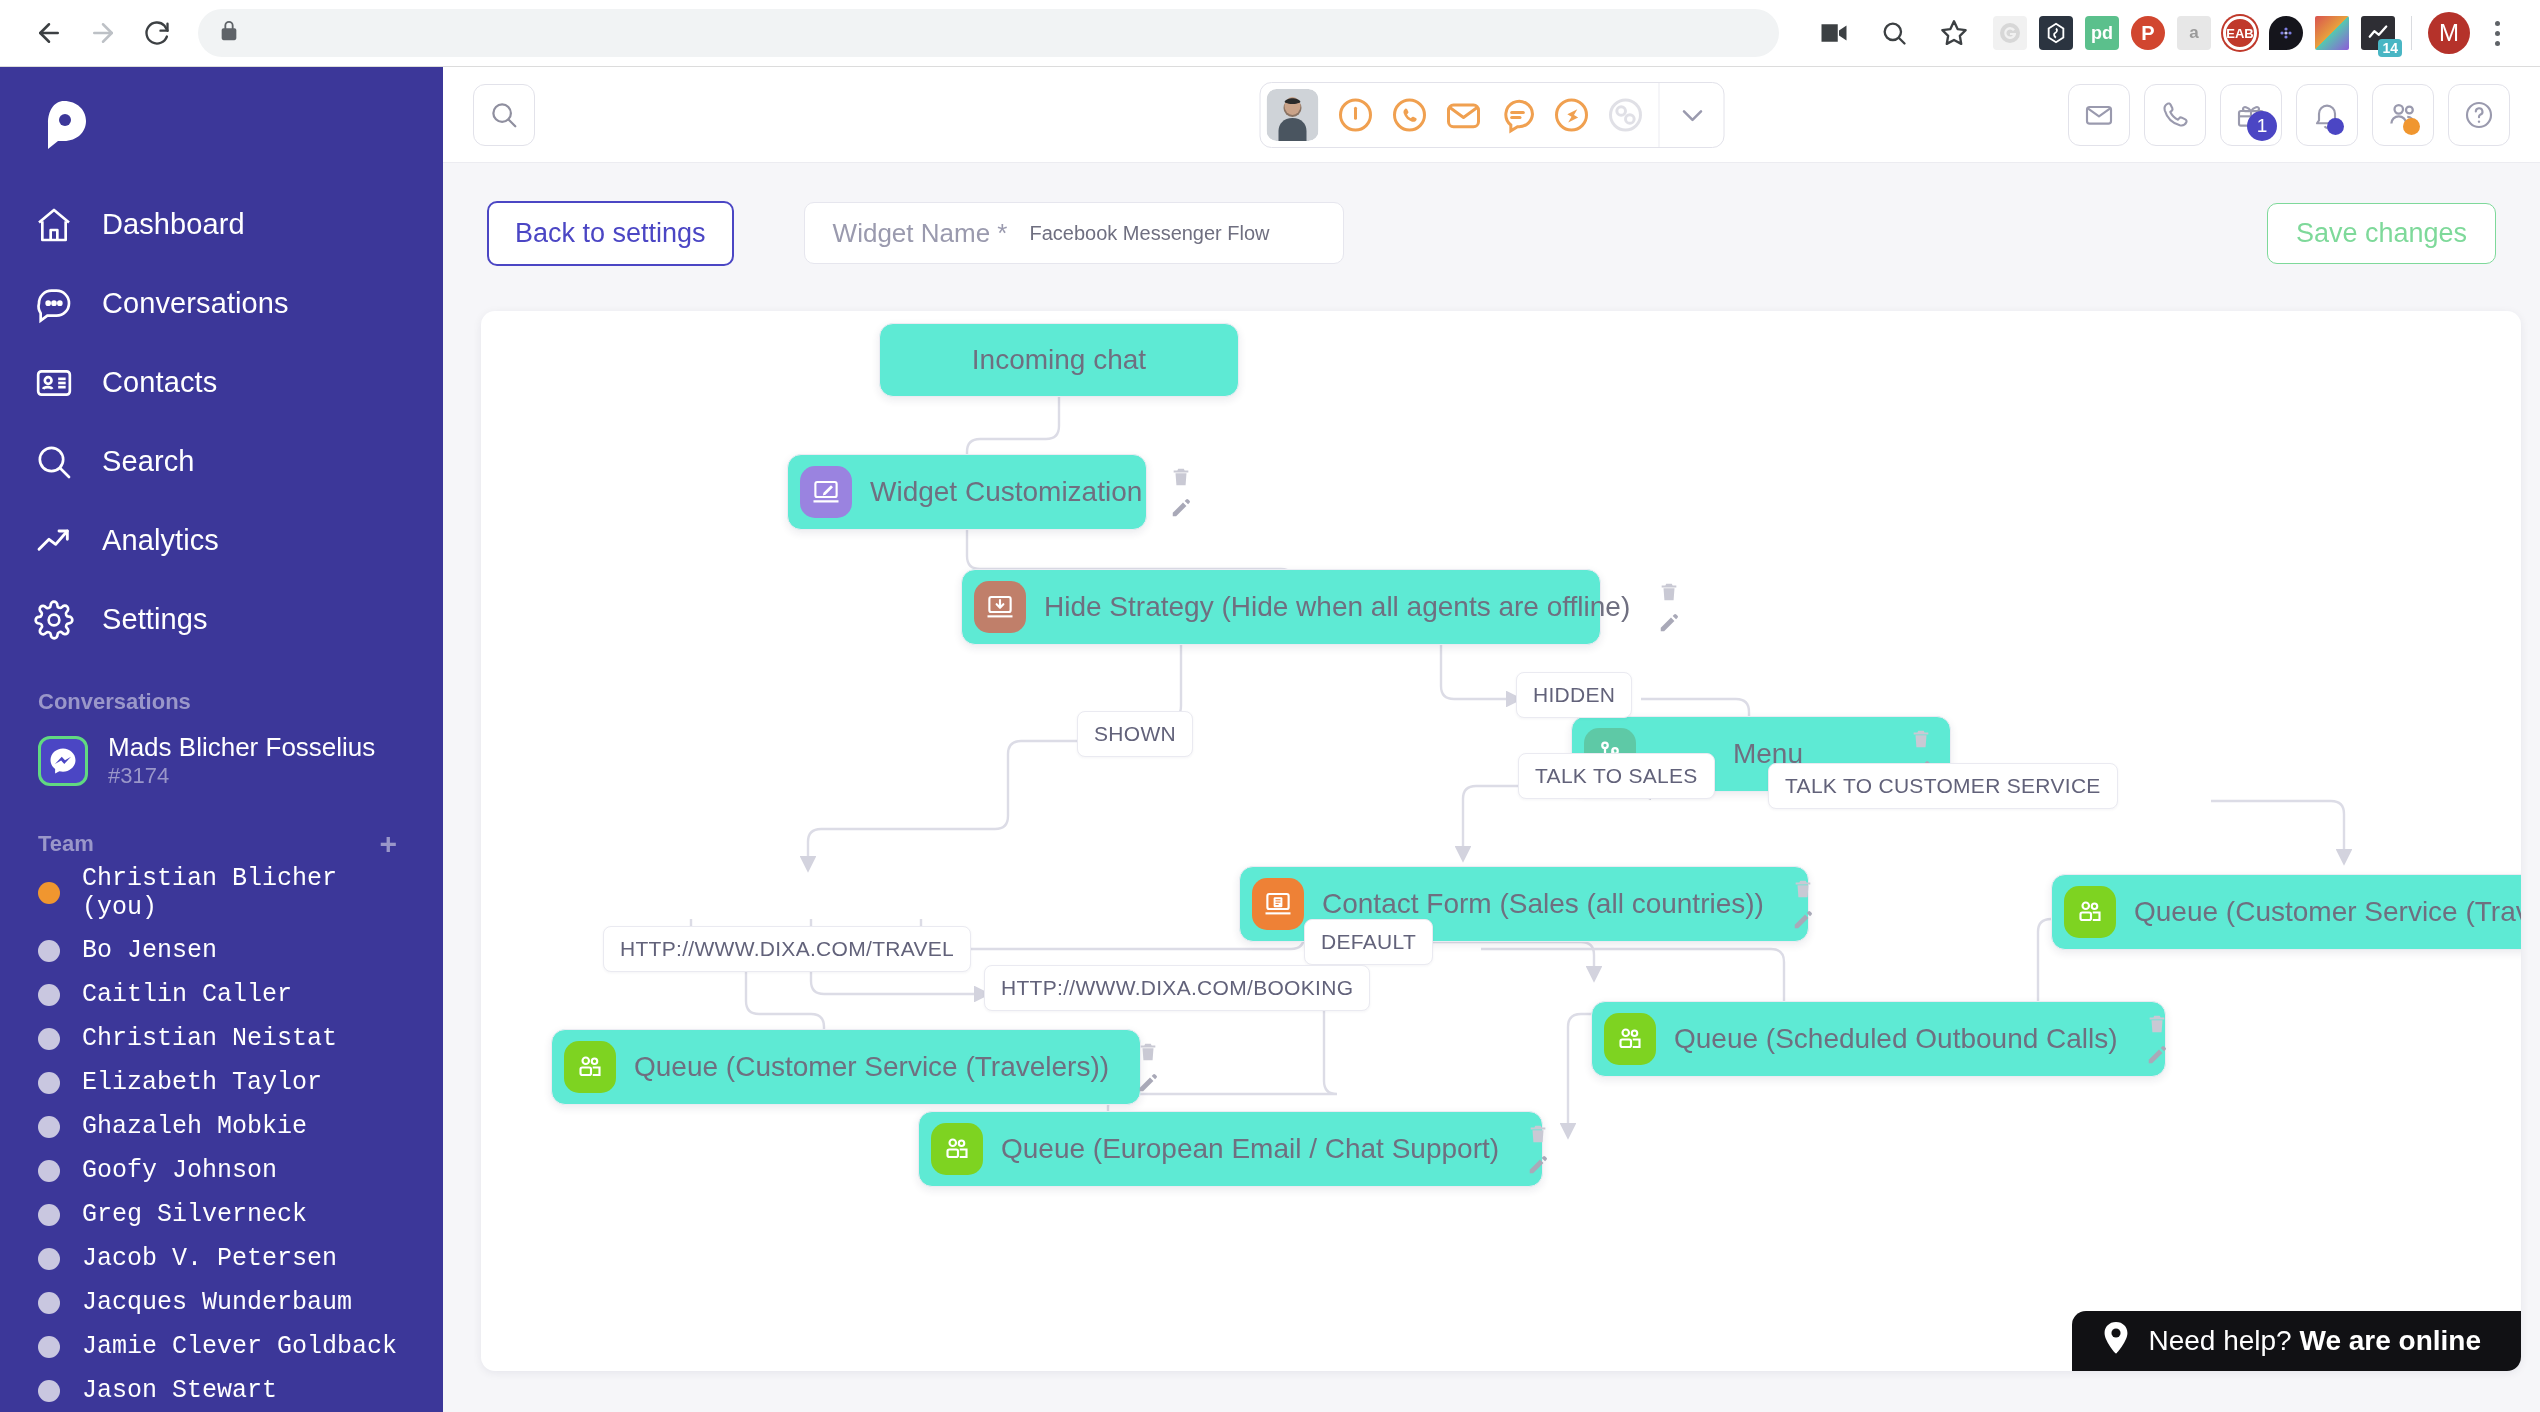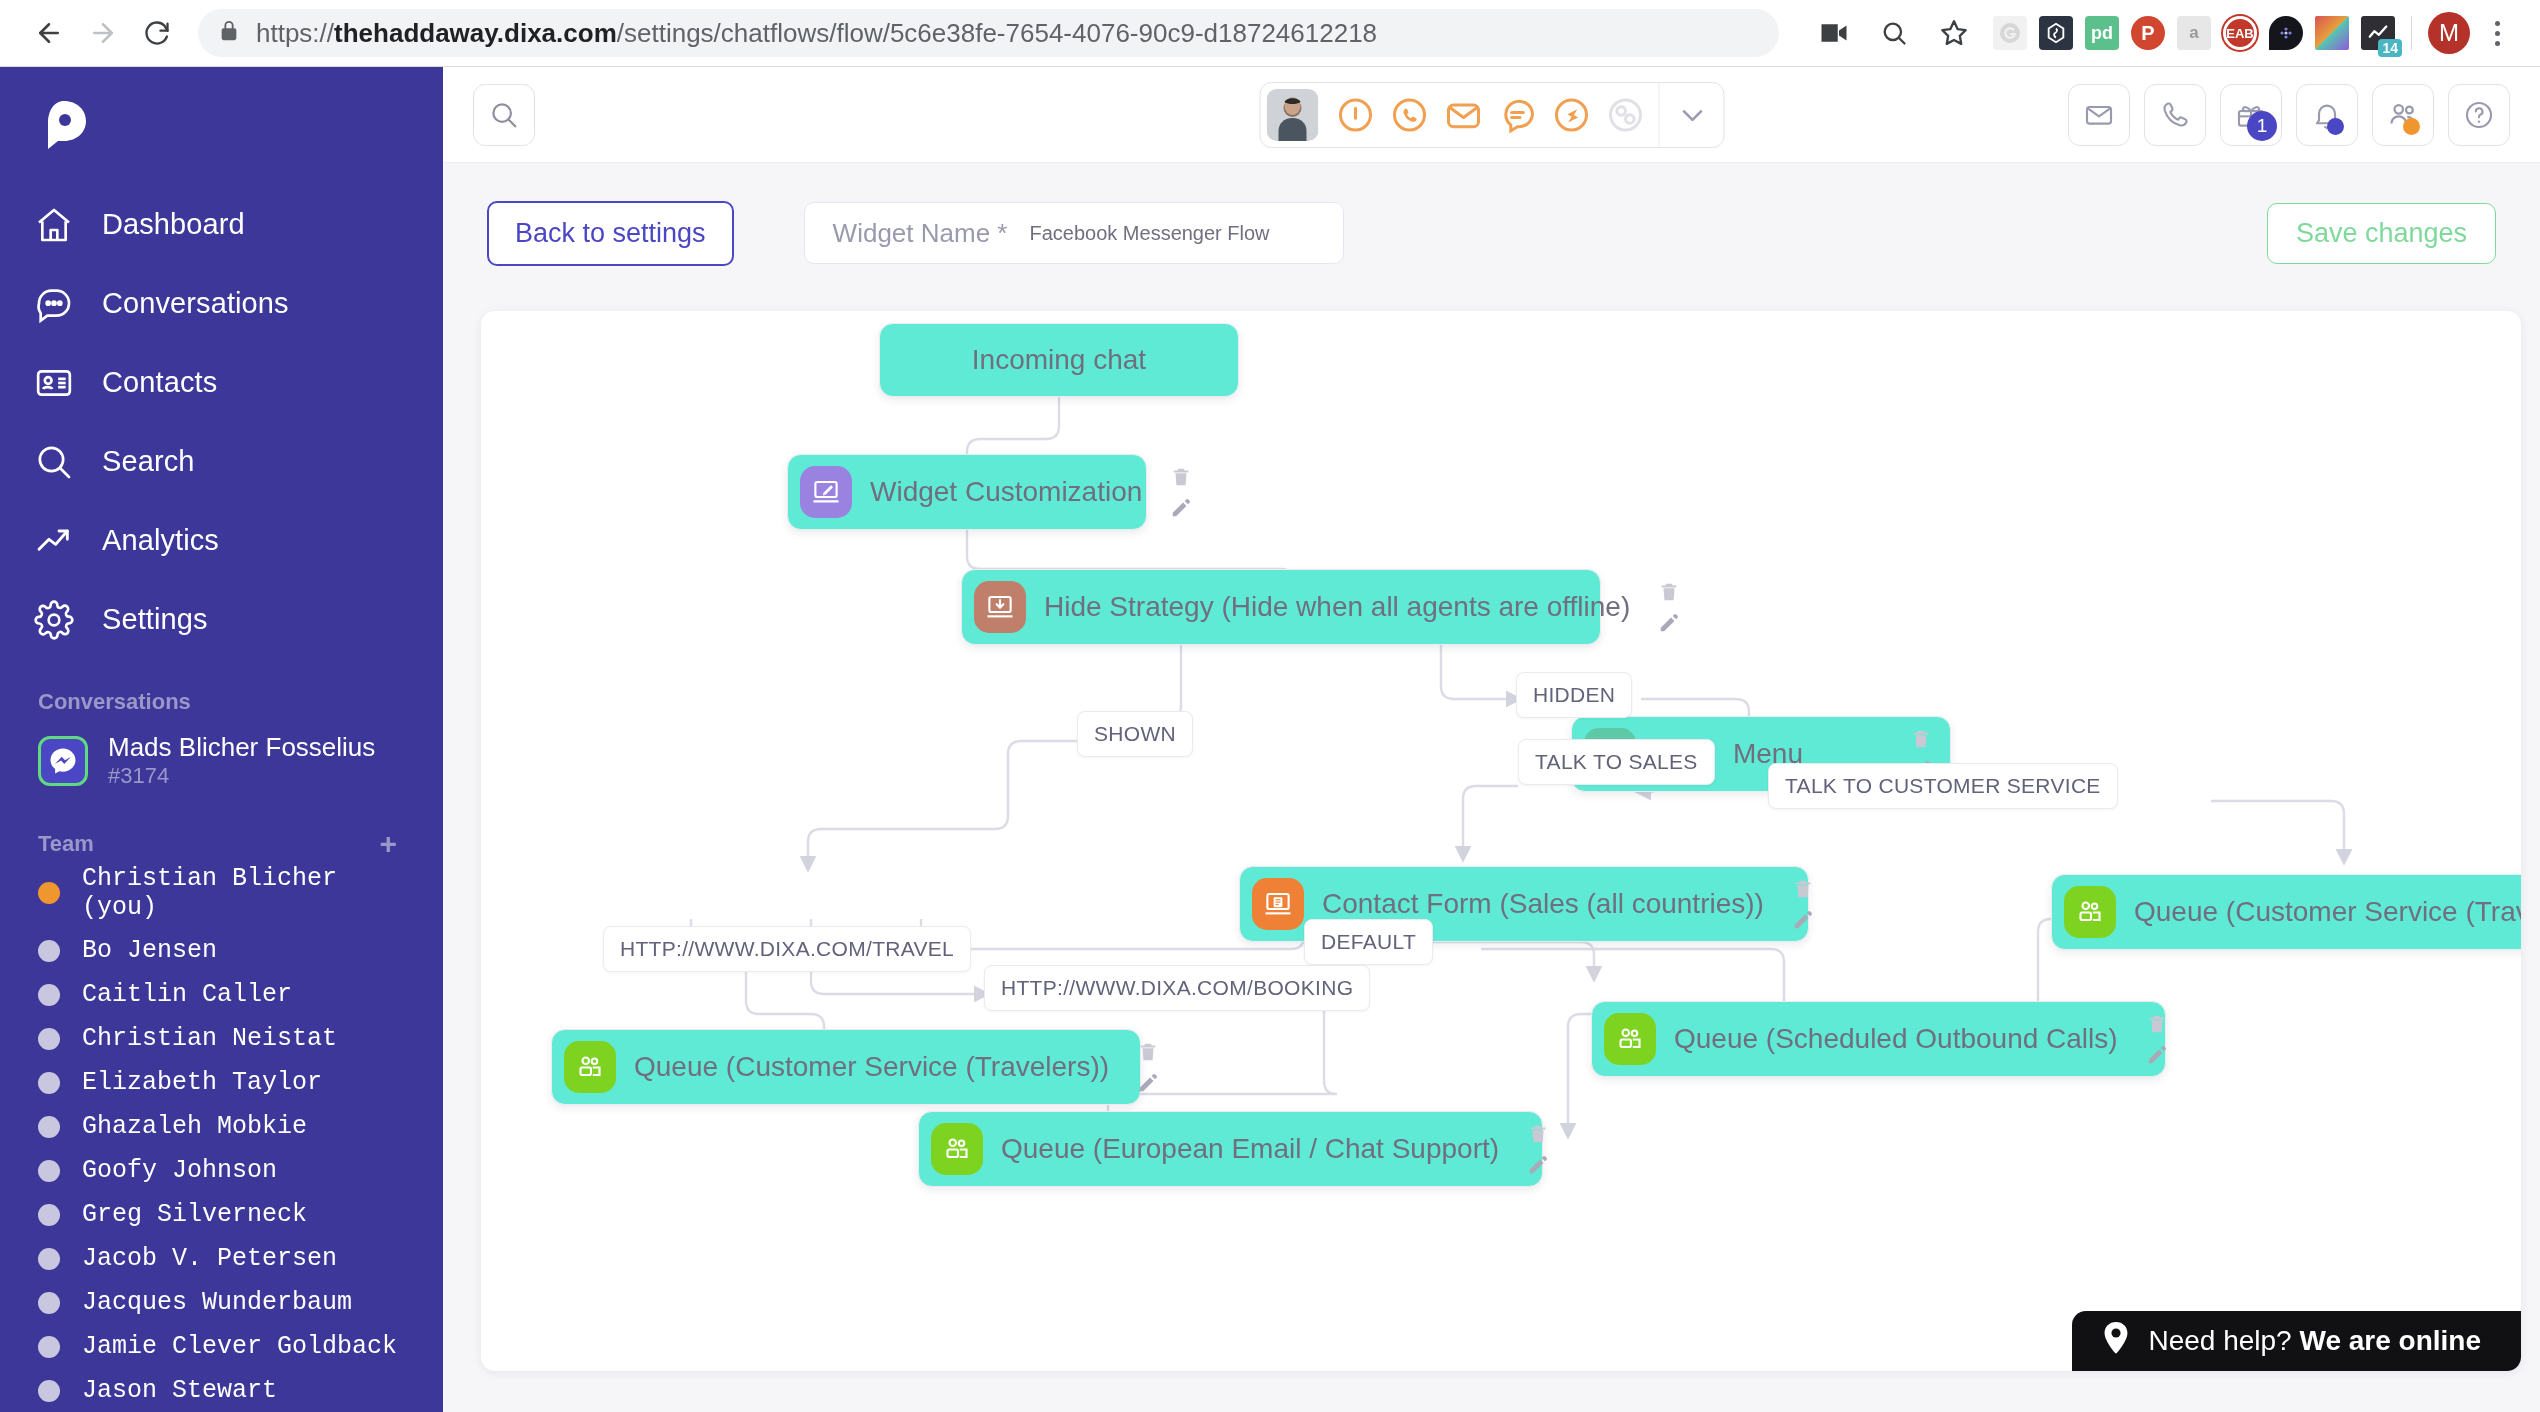--- a/index.html
+++ b/index.html
@@ -244,21 +244,20 @@
         <path d="M20.49 15a9 9 0 1 1-2.12-9.36L21 10"></path>
       </svg>
   </div>
 
   <div class="omnibox">
     <span class="lock-icon">
       <svg width="22" height="22" viewBox="0 0 24 24" fill="#5f6368">
           <path d="M12 1a5 5 0 0 0-5 5v3H6a2 2 0 0 0-2 2v9a2 2 0 0 0 2 2h12a2 2 0 0 0 2-2v-9a2 2 0 0 0-2-2h-1V6a5 5 0 0 0-5-5zm0 2a3 3 0 0 1 3 3v3H9V6a3 3 0 0 1 3-3z"></path>
         </svg>
     </span>
-    <span class="url-text"><span class="dim">https://</span><span class="strong">thehaddaway.dixa.com</span><span class="dim">/settings/chatflows/flow/5c6e38fe-7654-4076-90c9-d18724612218</span></span>
   </div>
 
   <div class="omni-right">
     <div class="nav-btn">
       <svg width="30" height="24" viewBox="0 0 24 18" fill="#3c4043">
           <path d="M2 2h13v14H2z" rx="2"></path>
           <path d="M16 7l6-4v12l-6-4z"></path>
         </svg>
     </div>
     <div class="nav-btn">
@@ -828,21 +827,21 @@
             <svg width="22" height="22" viewBox="0 0 24 24" fill="#a9a9b8">
               <path d="M3 17.3L14.2 6.1l3.7 3.7L6.7 21H3z"></path>
               <path d="M16 4.3l1.6-1.6a1.6 1.6 0 0 1 2.3 0l1.4 1.4a1.6 1.6 0 0 1 0 2.3L19.7 8z"></path>
             </svg>
           </span>
       </span>
     </div>
 
     <div class="elabel" style="left:1035px;top:361px;">HIDDEN</div>
     <div class="elabel" style="left:596px;top:400px;">SHOWN</div>
-    <div class="elabel" style="left:1037px;top:428px;">TALK TO SALES</div>
+    <div class="elabel" style="left:1037px;top:442px;">TALK TO SALES</div>
     <div class="elabel" style="left:1287px;top:452px;">TALK TO CUSTOMER SERVICE</div>
     <div class="elabel" style="left:122px;top:615px;">HTTP://WWW.DIXA.COM/TRAVEL</div>
     <div class="elabel" style="left:823px;top:608px;">DEFAULT</div>
     <div class="elabel" style="left:503px;top:654px;">HTTP://WWW.DIXA.COM/BOOKING</div>
   </div>
 
   <div class="chat-bubble">
     <span>
       <svg width="28" height="32" viewBox="0 0 24 28" fill="#fff">
           <path d="M12 0C6 0 2 4.3 2 9.7c0 6.8 8.5 16.6 9.2 17.4.4.5 1.2.5 1.6 0C13.5 26.3 22 16.5 22 9.7 22 4.3 18 0 12 0z"></path>

